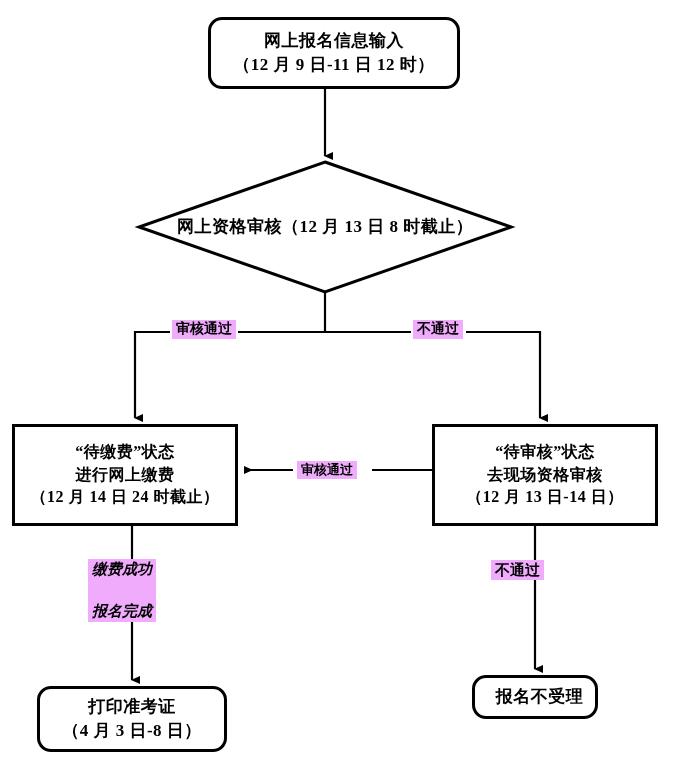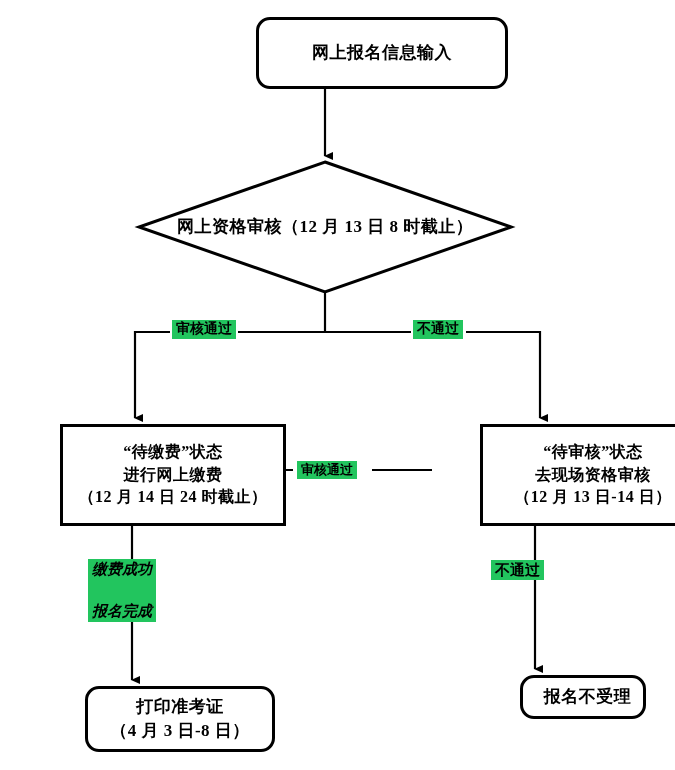--- a/index.html
+++ b/index.html
@@ -30,21 +30,20 @@
     box-sizing: border-box;
     display: flex;
     flex-direction: column;
     align-items: center;
     justify-content: center;
     text-align: center;
     background: #ffffff;
     color: #000000;
     font-weight: bold;
     letter-spacing: 0.5px;
-    margin-left: 48px;
   }
   .node-rounded {
     border: 3px solid #000000;
     border-radius: 14px;
   }
   .node-rect {
     border: 3px solid #000000;
     border-radius: 0;
   }
   .node-line {
@@ -58,21 +57,21 @@
     flex-direction: row;
     align-items: center;
     justify-content: center;
     text-align: center;
     font-weight: bold;
     letter-spacing: 0.5px;
     pointer-events: none;
   }
   .edge-label {
     position: absolute;
-    background: #22c55e;
+    background: #f0abfc;
     font-weight: bold;
     text-align: center;
     white-space: nowrap;
     line-height: 1.35;
     padding: 0 4px;
   }
 
   
   #node-online-registration {
     left: 208px; top: 17px; width: 252px; height: 72px;
@@ -150,20 +149,21 @@
     <line x1="432" y1="470" x2="372" y2="470" stroke="#000000" stroke-width="2.2"></line>
     <line x1="293" y1="470" x2="245" y2="470" stroke="#000000" stroke-width="2.2" marker-end="url(#arrow-left)"></line>
 
     <line x1="132" y1="526" x2="132" y2="680" stroke="#000000" stroke-width="2.2" marker-end="url(#arrow-down)"></line>
 
     <line x1="535" y1="526" x2="535" y2="669" stroke="#000000" stroke-width="2.2" marker-end="url(#arrow-down)"></line>
   </svg>
 
   <div class="node node-rounded" id="node-online-registration">
     <span class="node-line">网上报名信息输入</span>
+    <span class="node-line">（12 月 9 日-11 日 12 时）</span>
   </div>
 
   <div class="diamond-label" id="label-online-review">
     <span class="node-line">网上资格审核</span>
     <span class="node-line">（12 月 13 日 8 时截止）</span>
   </div>
 
   <div class="node node-rect" id="node-pending-payment">
     <span class="node-line">“待缴费”状态</span>
     <span class="node-line">进行网上缴费</span>

